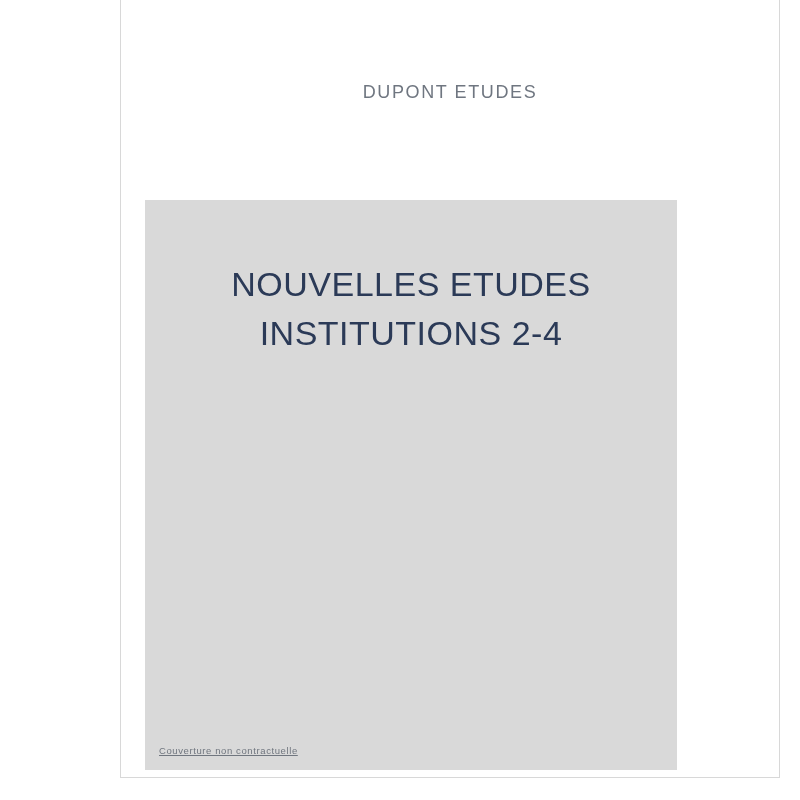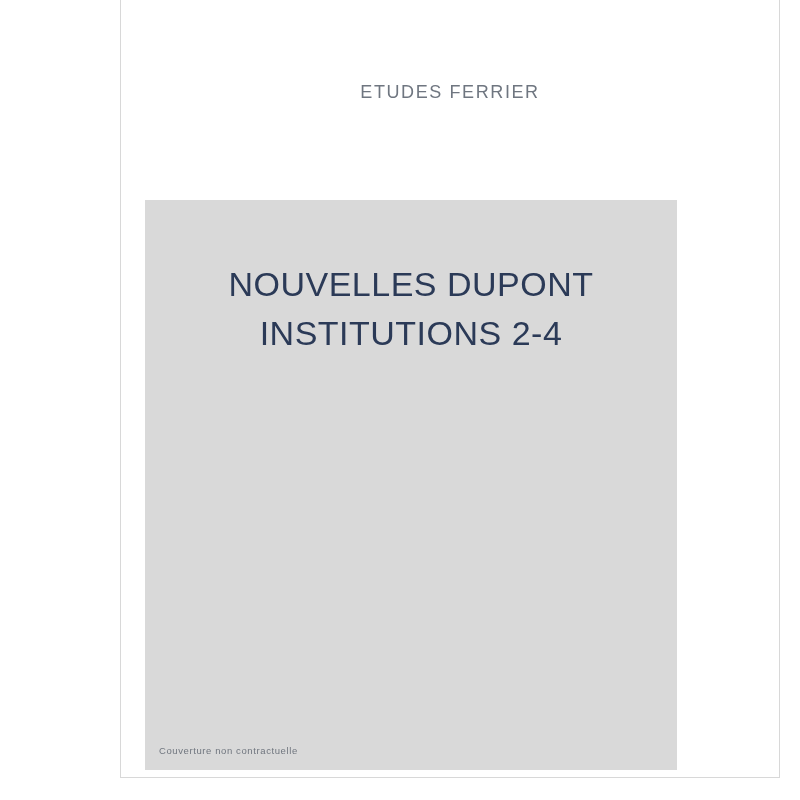--- a/index.html
+++ b/index.html
@@ -75,35 +75,36 @@
   }
 
   .disclaimer {
     position: absolute;
     left: 14px;
     bottom: 14px;
     font-size: 9.5px;
     color: #70767f;
     letter-spacing: 0.6px;
     white-space: nowrap;
+    text-decoration: underline;
   }
 </style>
 </head>
 <body>
 
 <div class="canvas">
 
   <div class="book-cover">
 
-    <div class="author">ETUDES FERRIER</div>
+    <div class="author">DUPONT ETUDES</div>
 
     <div class="title-panel">
 
       <div class="title-block">
-        <span class="title-line">NOUVELLES DUPONT</span>
+        <span class="title-line">NOUVELLES ETUDES</span>
         <span class="title-line">INSTITUTIONS 2-4</span>
       </div>
 
       <div class="disclaimer">Couverture non contractuelle</div>
 
     </div>
 
   </div>
 
 </div>

